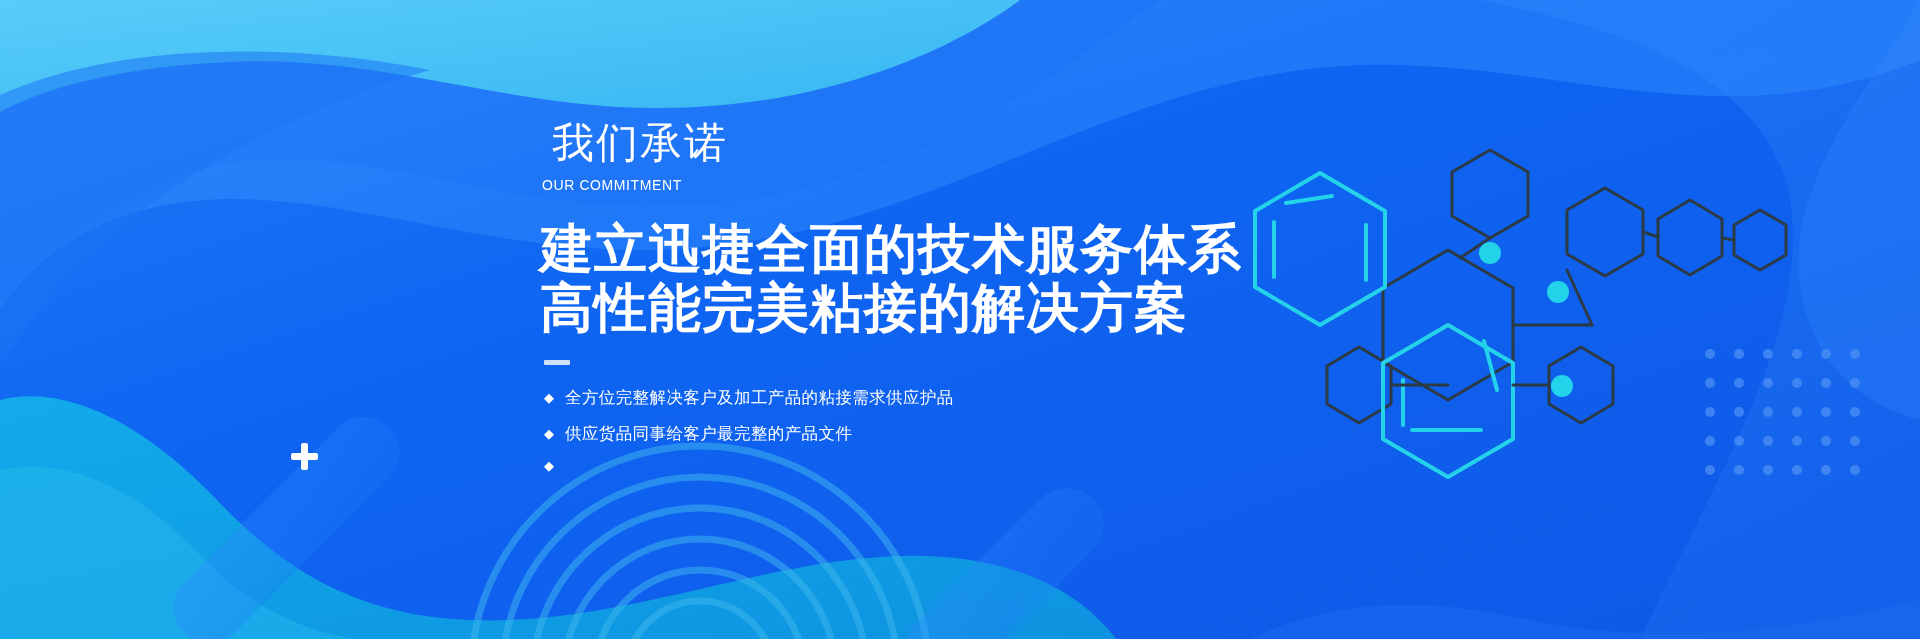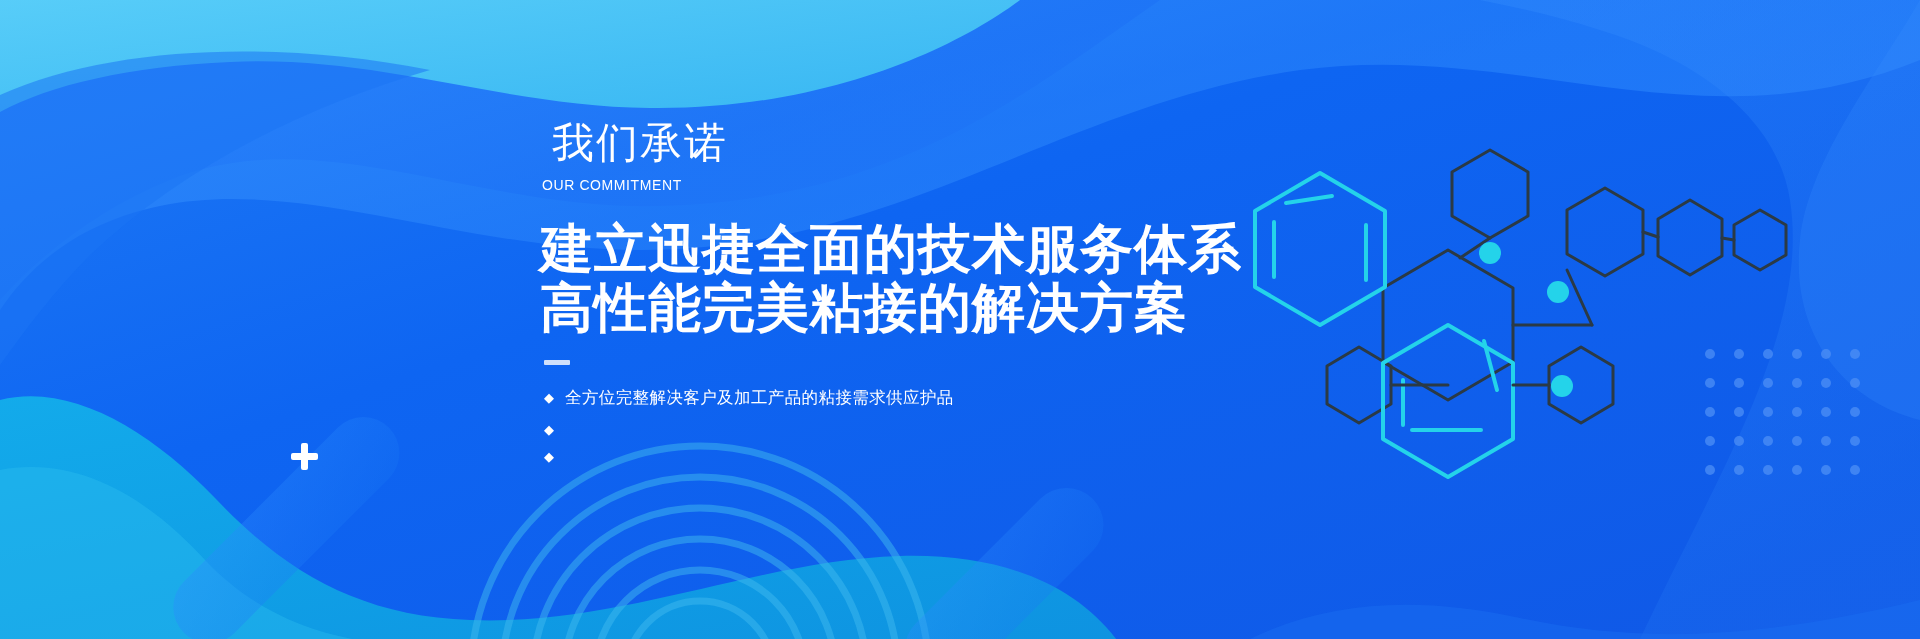--- a/index.html
+++ b/index.html
@@ -275,19 +275,20 @@
 
     <div class="divider"></div>
 
     <ul class="bullets">
       <li class="bullet">
         <span class="bullet-marker">◆</span>
         <span class="bullet-text">全方位完整解决客户及加工产品的粘接需求供应护品</span>
       </li>
       <li class="bullet">
         <span class="bullet-marker">◆</span>
+        <span class="bullet-text">供应货品同事给客户最完整的产品文件</span>
       </li>
       <li class="bullet">
         <span class="bullet-marker">◆</span>
       </li>
     </ul>
   </div>
 </div>
 
 </body></html>

